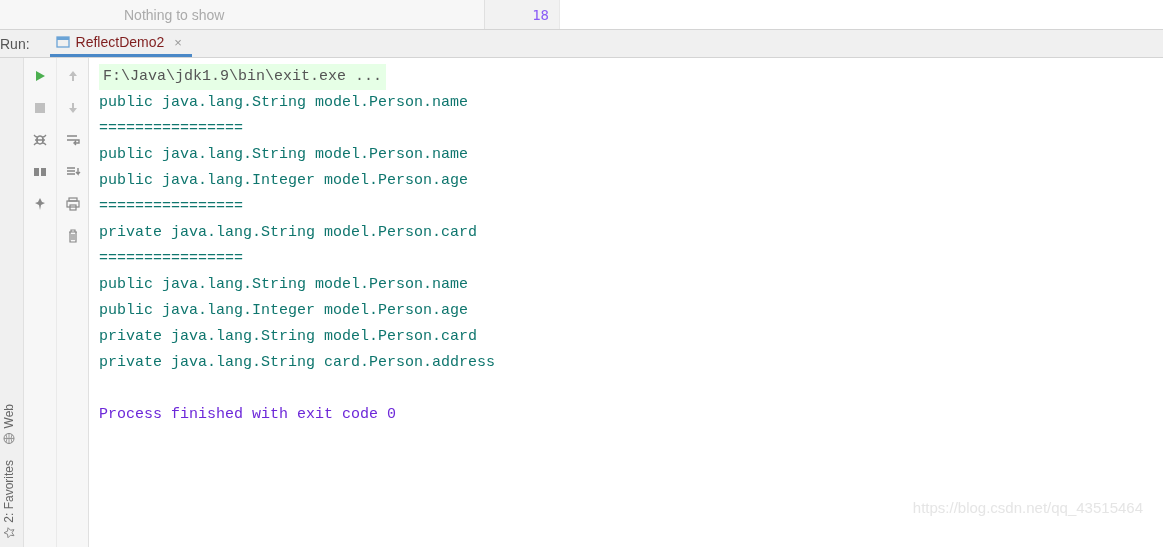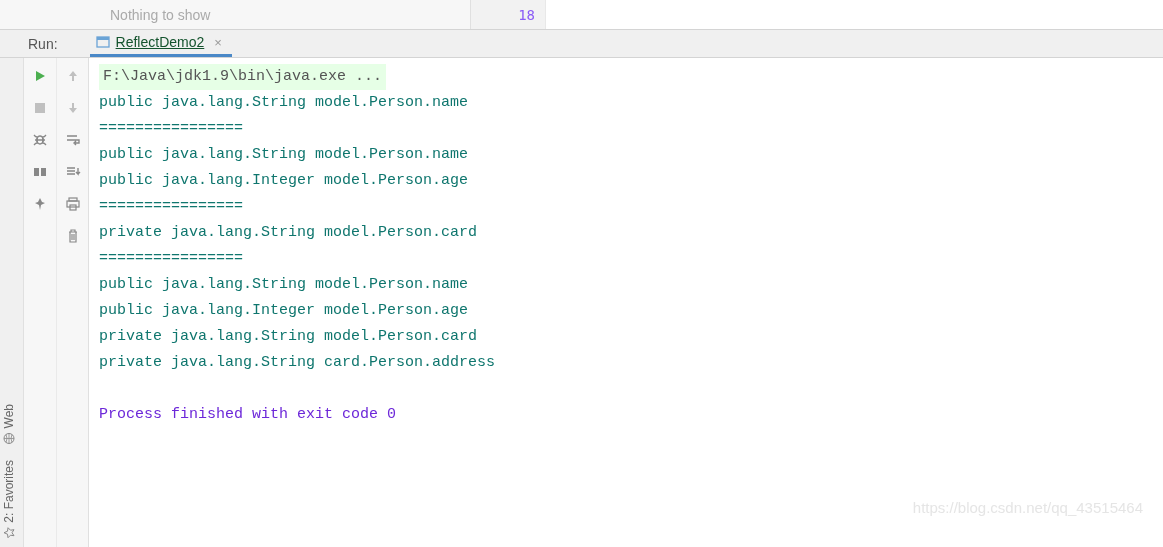--- a/index.html
+++ b/index.html
@@ -19,58 +19,57 @@
       border-bottom: 1px solid #d4d4d4;
       background: #f7f7f7;
     }
     .top-left {
       width: 470px;
       display: flex;
       align-items: center;
       padding-left: 110px;
       color: #aaa;
       font-size: 14px;
+      margin-left: 14px;
     }
     .top-gutter {
       width: 75px;
       border-left: 1px solid #e0e0e0;
       display: flex;
       align-items: center;
       justify-content: flex-end;
       padding-right: 10px;
       color: #8b5cf6;
       background: #f2f2f2;
       font-family: "Consolas", monospace;
       font-size: 14px;
     }
     .top-rest { flex: 1; background: #fff; border-left: 1px solid #e8e8e8; }
     .run-header {
       height: 28px;
       display: flex;
       align-items: center;
       border-bottom: 1px solid #d4d4d4;
       background: #f0f0f0;
-      padding-left: 28px;
-      gap: 12px;
     }
     .run-label { color: #555; font-size: 14px; margin-right: 20px; }
     .run-tab {
       display: flex;
       align-items: center;
       height: 100%;
       padding: 0 10px 0 6px;
       gap: 6px;
       border-bottom: 3px solid #4a88c7;
       position: relative;
     }
     .tab-icon {
       width: 14px; height: 14px;
       display: flex; align-items: center; justify-content: center;
     }
-    .tab-name { color: #14532d; font-size: 14px; text-decoration: underline; }
+    .tab-name { color: #7f1d1d; font-size: 14px; }
     .tab-close { color: #999; font-size: 13px; cursor: pointer; margin-left: 4px; }
     .run-body {
       display: flex;
       height: calc(100% - 58px);
       position: relative;
     }
     .left-rail {
       width: 24px;
       background: #f0f0f0;
       border-right: 1px solid #e0e0e0;
@@ -254,21 +253,21 @@
       </div>
       <div class="tbtn">
         <svg width="14" height="14" viewBox="0 0 14 14">
             <path d="M3 3 L11 3 M5 3 L5 1 L9 1 L9 3 M4 3 L4 13 L10 13 L10 3 M6 5 L6 11 M8 5 L8 11" stroke="#888" stroke-width="1.2" fill="none"></path>
           </svg>
       </div>
     </div>
   </div>
 
   <div class="console">
-    <div><span class="cmd-line">F:\Java\jdk1.9\bin\java.exe ...</span></div>
+    <div><span class="cmd-line">F:\Java\jdk1.9\bin\exit.exe ...</span></div>
     <div class="out-line">public java.lang.String model.Person.name</div>
     <div class="out-line">================</div>
     <div class="out-line">public java.lang.String model.Person.name</div>
     <div class="out-line">public java.lang.Integer model.Person.age</div>
     <div class="out-line">================</div>
     <div class="out-line">private java.lang.String model.Person.card</div>
     <div class="out-line">================</div>
     <div class="out-line">public java.lang.String model.Person.name</div>
     <div class="out-line">public java.lang.Integer model.Person.age</div>
     <div class="out-line">private java.lang.String model.Person.card</div>

